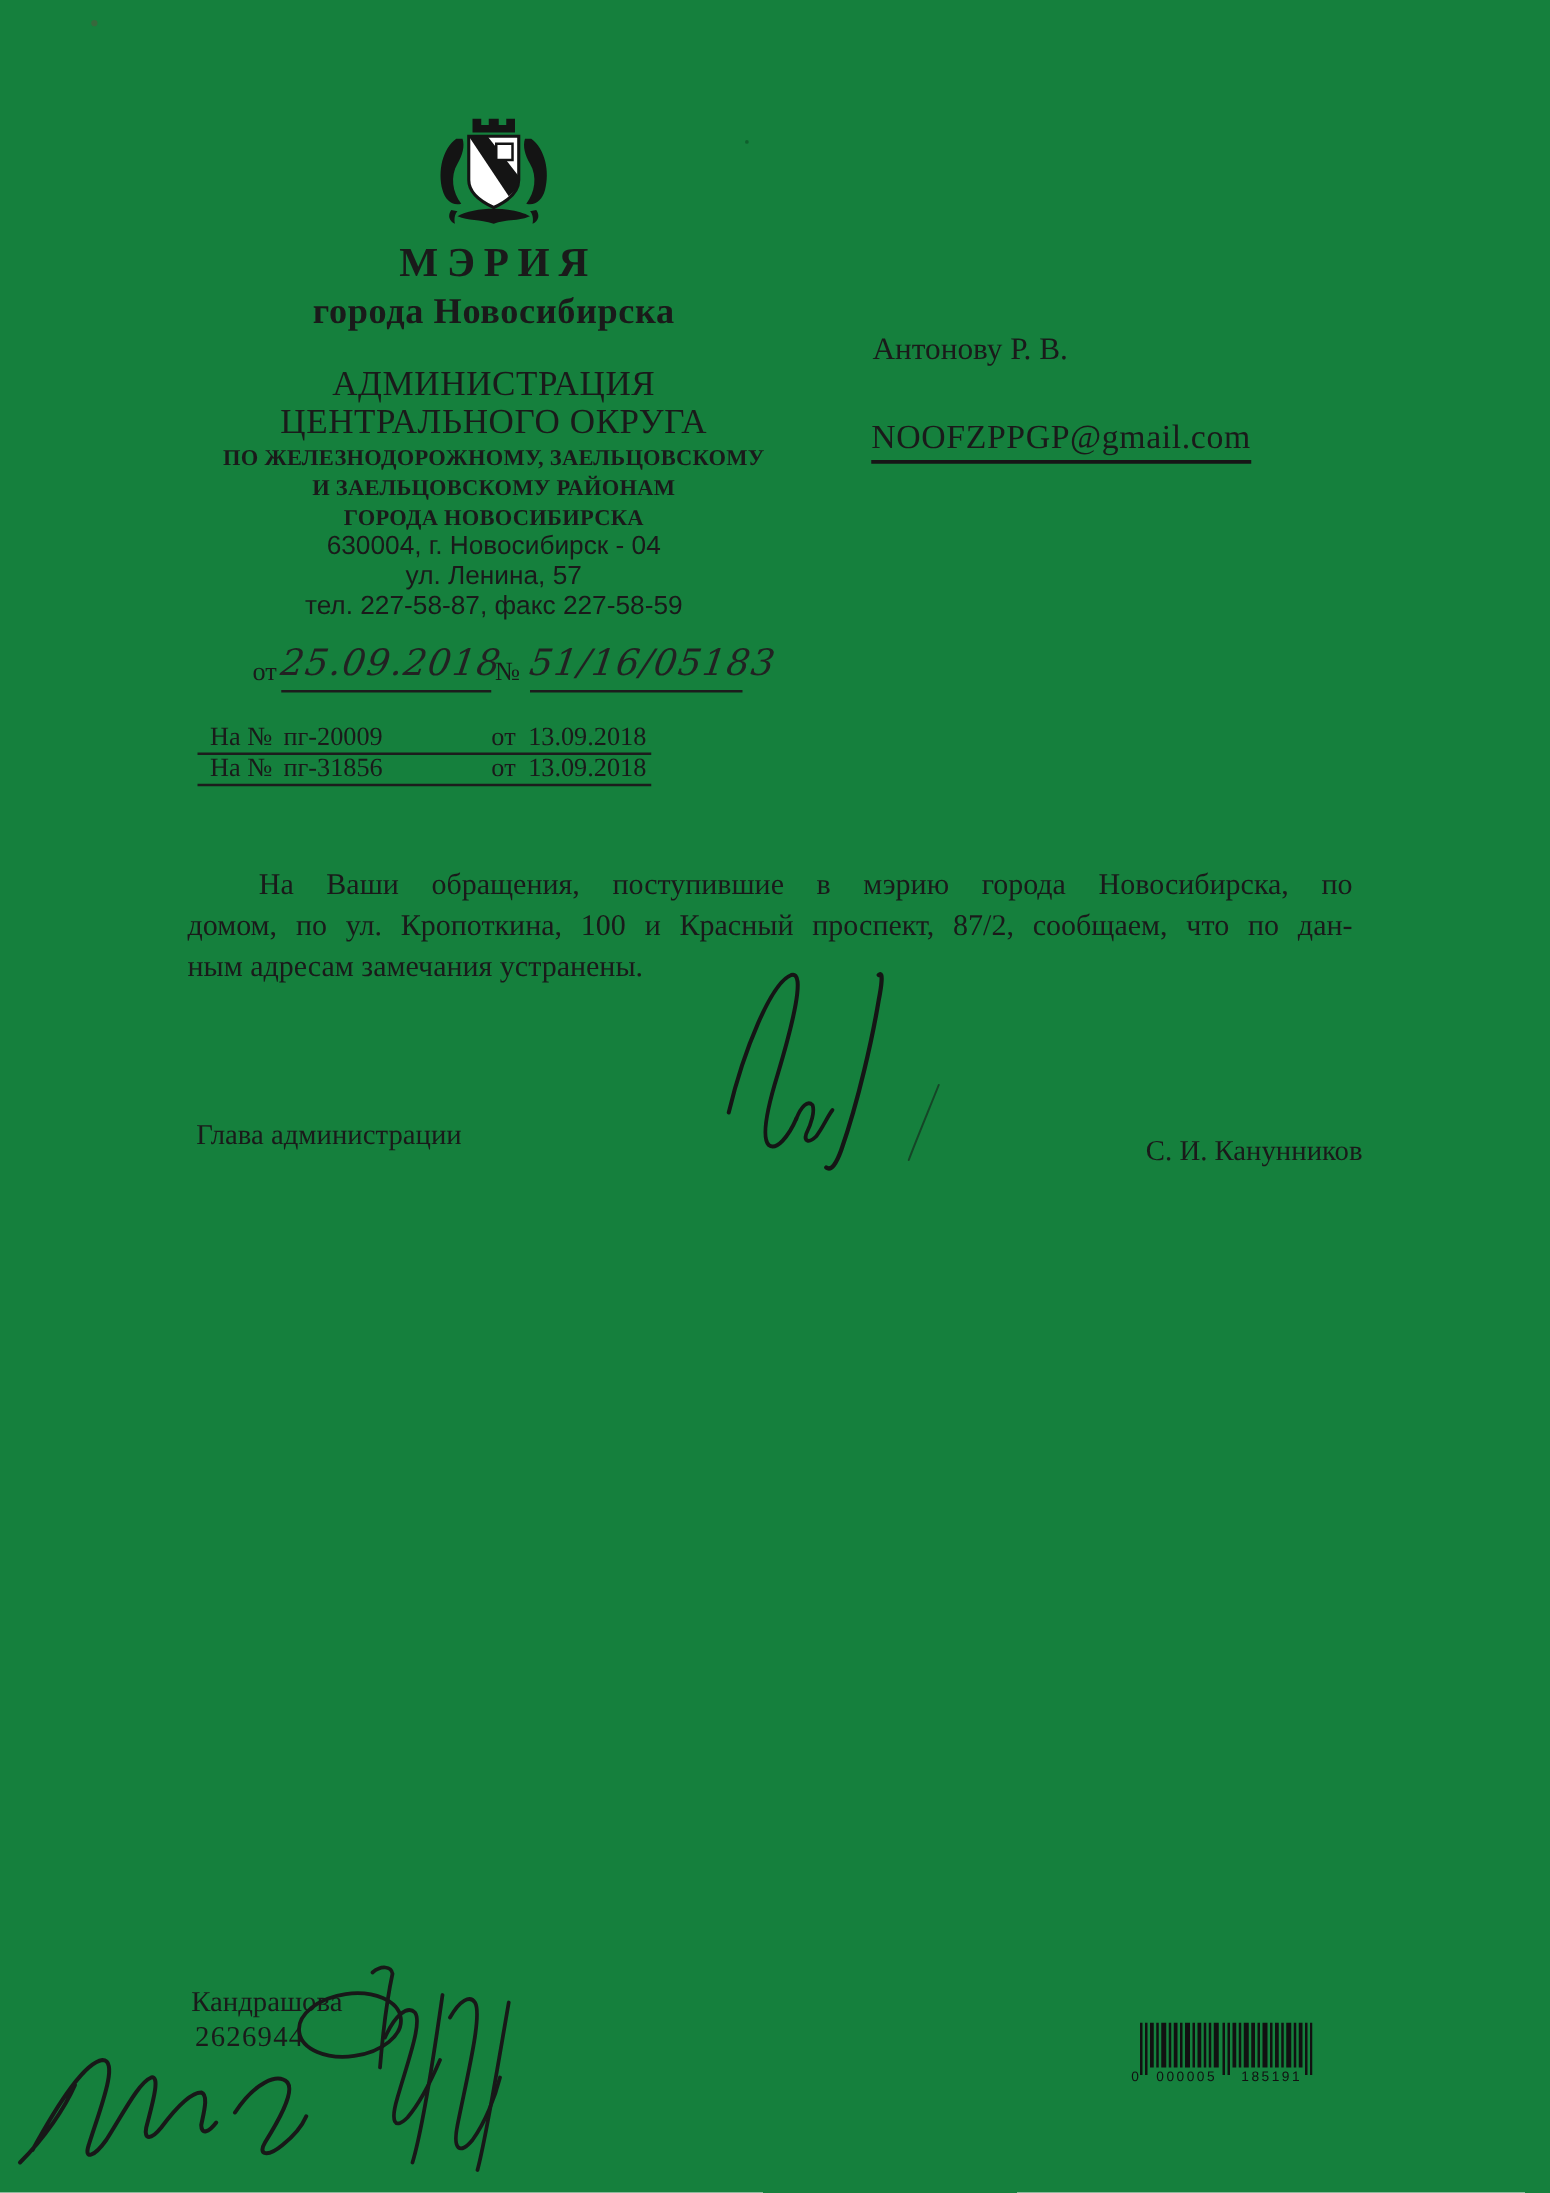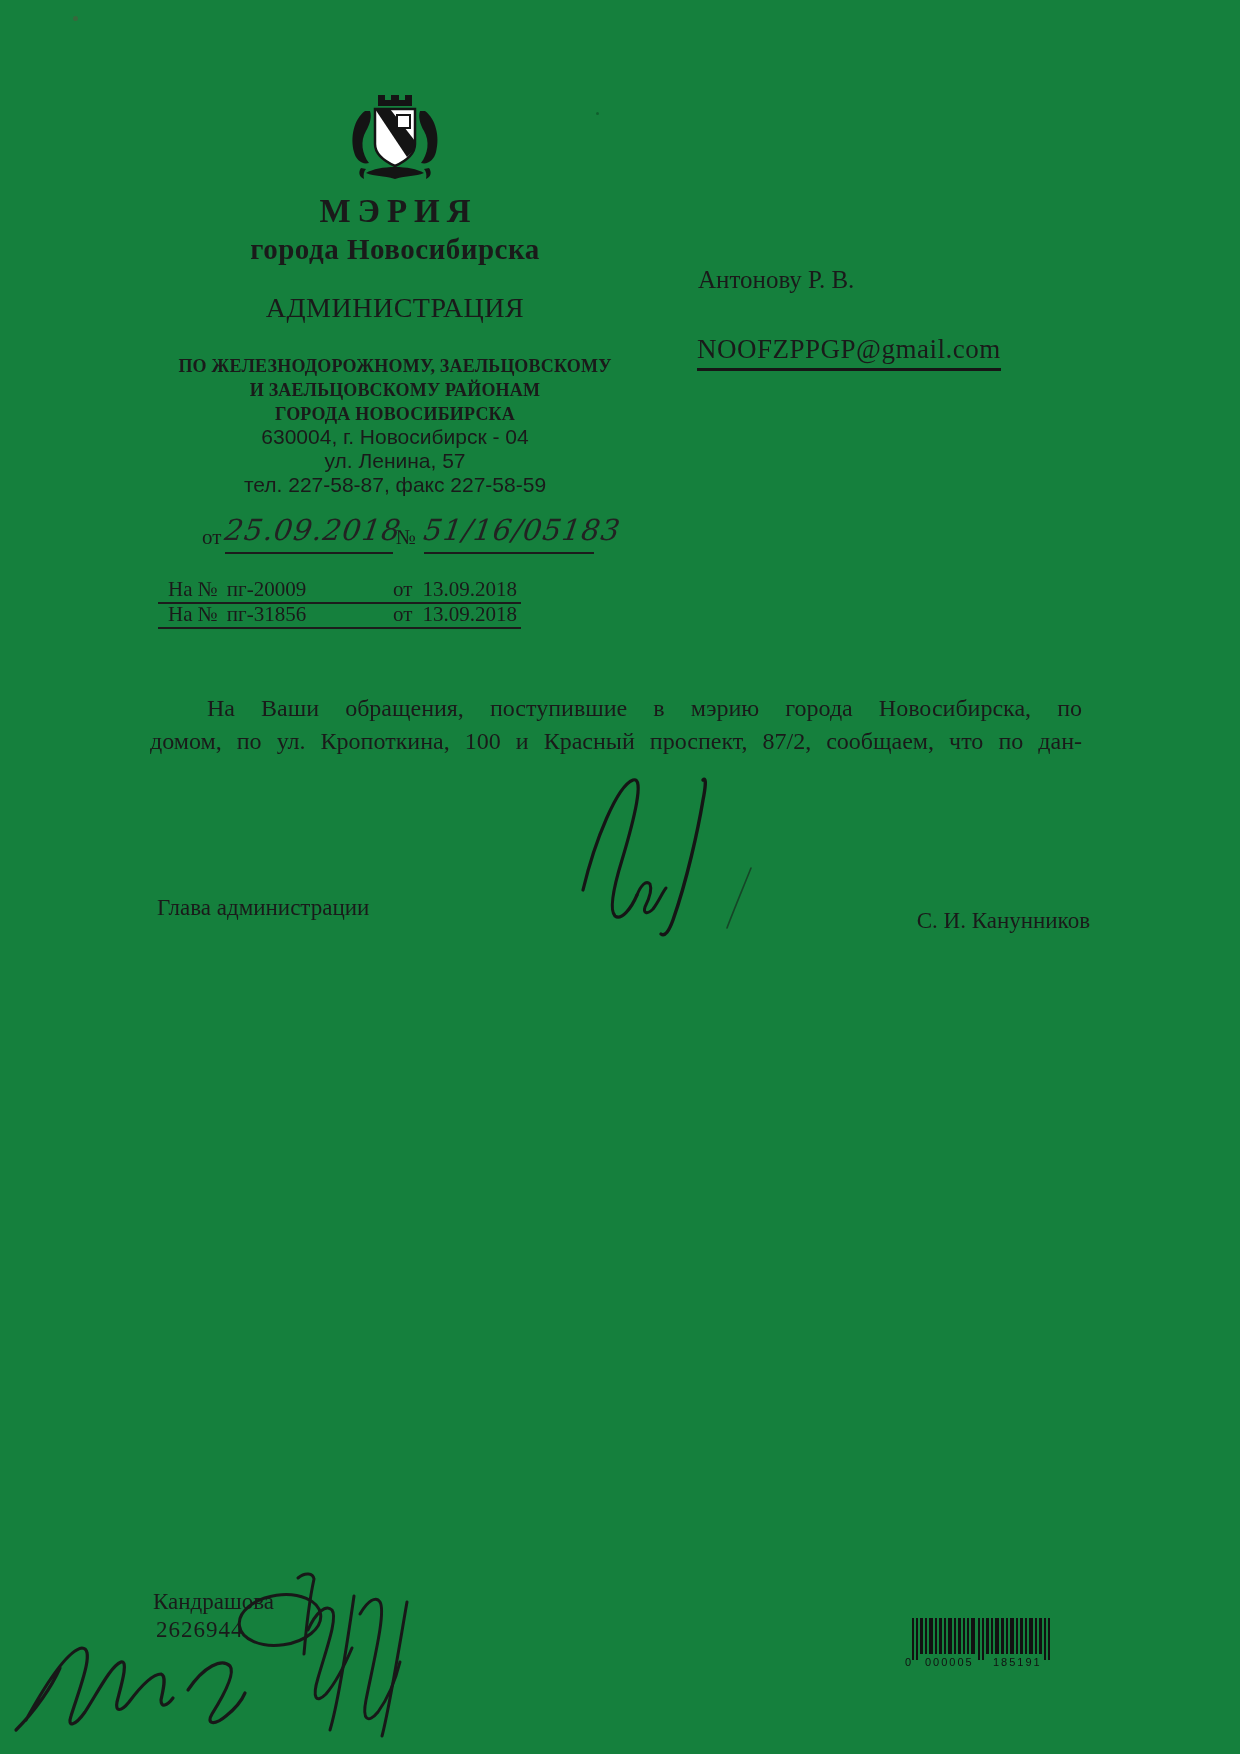--- a/index.html
+++ b/index.html
@@ -69,20 +69,21 @@
     <path d="M30 17 L45 17 L70 49 L70 52 C70 57 67 61 62 65 Z" fill="#141414"></path>
     <rect x="52" y="23" width="13" height="13" fill="#ffffff" stroke="#141414" stroke-width="2"></rect>
     <path d="M21 81 C34 73 66 73 79 81 C70 85 62 83 50 87 C38 83 30 85 21 81 Z" fill="#141414"></path>
     <path d="M16 76 C13 80 14 85 19 87 C18 83 19 79 21 77 Z" fill="#141414"></path>
     <path d="M84 76 C87 80 86 85 81 87 C82 83 81 79 79 77 Z" fill="#141414"></path>
   </svg>
 
   <div class="abs ctr org-title">МЭРИЯ</div>
   <div class="abs ctr org-subtitle">города Новосибирска</div>
   <div class="abs ctr dept1">АДМИНИСТРАЦИЯ</div>
+  <div class="abs ctr dept2">ЦЕНТРАЛЬНОГО ОКРУГА</div>
   <div class="abs ctr distr" style="top:356px;">ПО ЖЕЛЕЗНОДОРОЖНОМУ, ЗАЕЛЬЦОВСКОМУ</div>
   <div class="abs ctr distr" style="top:380px;">И ЗАЕЛЬЦОВСКОМУ РАЙОНАМ</div>
   <div class="abs ctr distr" style="top:404px;">ГОРОДА НОВОСИБИРСКА</div>
   <div class="abs ctr addr" style="top:425px;">630004, г. Новосибирск - 04</div>
   <div class="abs ctr addr" style="top:449px;">ул. Ленина, 57</div>
   <div class="abs ctr addr" style="top:473px;">тел. 227-58-87, факс 227-58-59</div>
 
   <span class="abs ref-label" style="left:202px;top:525px;">от</span>
   <span class="abs uline ctr" style="left:225px;top:513px;width:168px;height:39px;"><span class="hand" style="display:inline-block;">25.09.2018</span></span>
   <span class="abs ref-label" style="left:396px;top:525px;">№</span>
@@ -100,20 +101,21 @@
     <span style="margin-left:auto;">от</span>
     <span style="margin-left:10px;margin-right:4px;">13.09.2018</span>
   </div>
 
   <div class="abs rcpt-name">Антонову Р. В.</div>
   <div class="abs rcpt-email">NOOFZPPGP@gmail.com</div>
 
   <div class="abs body-block">
     <div class="body-line first">На Ваши обращения, поступившие в мэрию города Новосибирска, по</div>
     <div class="body-line">домом,  по ул. Кропоткина, 100 и Красный проспект, 87/2, сообщаем, что по дан-</div>
+    <div class="body-line last">ным адресам замечания устранены.</div>
   </div>
 
   <div class="abs sig-title">Глава администрации</div>
   <div class="abs sig-name">С. И. Канунников</div>
 
   <svg class="abs" style="left:555px;top:768px;" width="210" height="172" viewBox="0 0 210 172" fill="none" stroke="#151515" stroke-linecap="round" stroke-linejoin="round">
     <path stroke-width="3.2" d="M 28 122 C 40 72 62 18 78 12 C 90 8 79 52 67 92 C 59 118 54 142 60 148 C 66 153 76 141 82 127"></path>
     <path stroke-width="3" d="M 82 127 C 86 117 91 112 95 116 C 97 121 94 131 90 139 C 88 145 92 147 98 141 C 104 133 107 125 111 120"></path>
     <path stroke-width="3.4" d="M 148 12 C 152 8 150 22 148 32 C 143 62 132 112 118 152 C 114 163 110 169 106 166"></path>
     <path stroke-width="1.6" opacity="0.55" d="M 196 100 C 188 120 178 144 172 160"></path>

